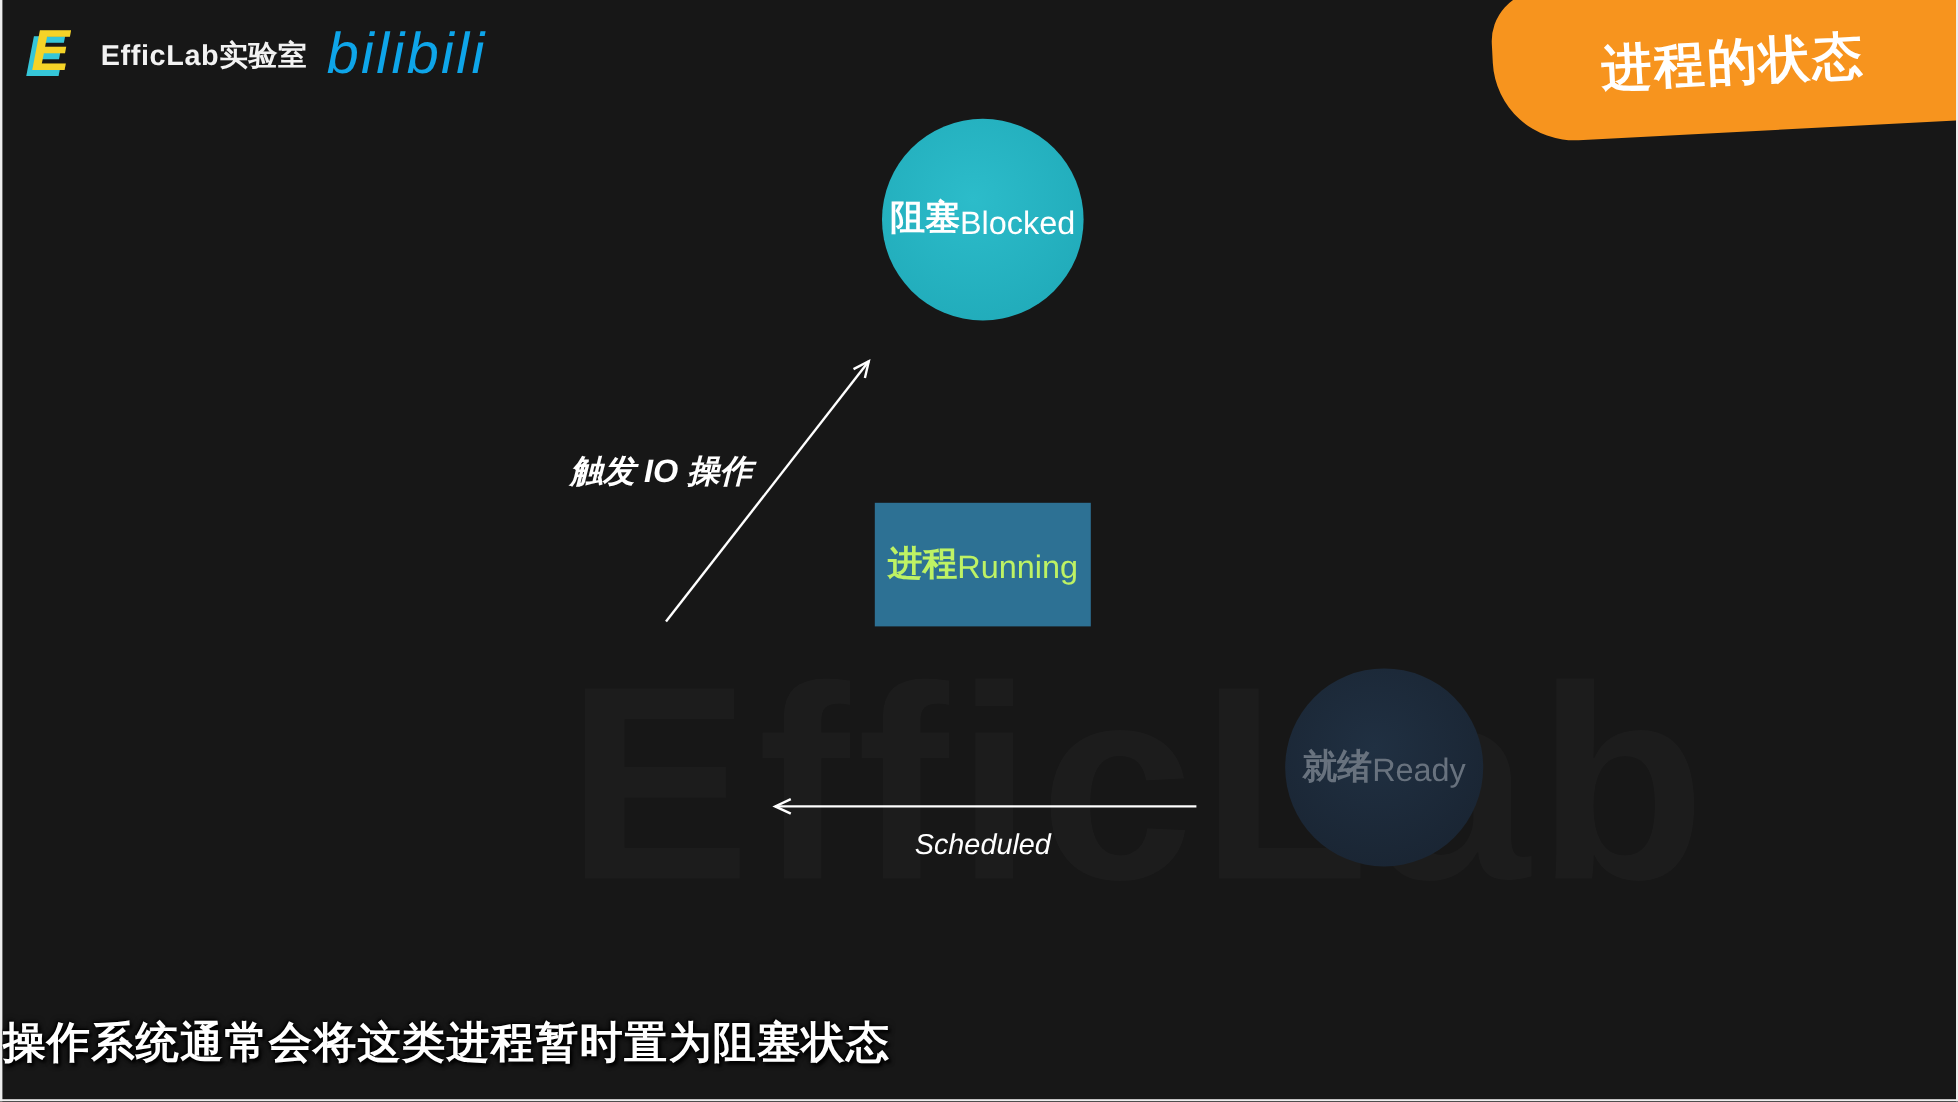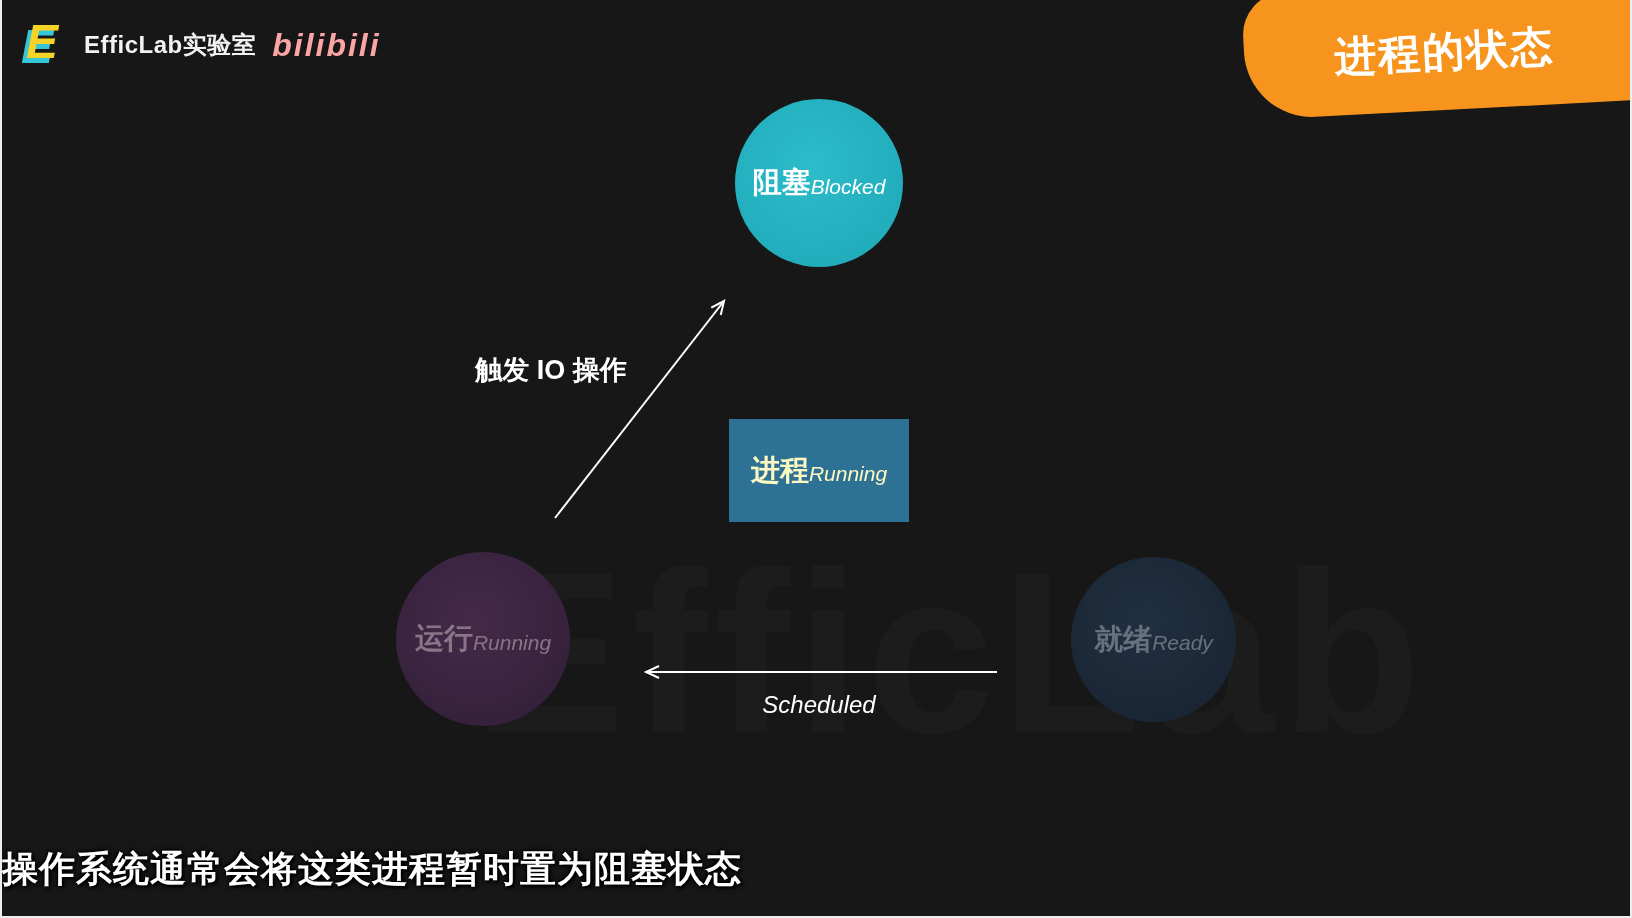--- a/index.html
+++ b/index.html
@@ -14,47 +14,47 @@
     position:absolute;left:470px;top:520px;z-index:0;
     font-size:230px;font-weight:bold;letter-spacing:6px;
     color:rgba(255,255,255,0.025);white-space:nowrap;user-select:none;
   }
   
   .logo-row{position:absolute;top:18px;left:22px;z-index:5;display:flex;align-items:center;gap:16px;}
   .e-icon{position:relative;width:44px;height:54px;flex:0 0 auto;}
   .e-icon .back{position:absolute;left:-3px;top:5px;font-size:48px;font-weight:bold;font-style:italic;color:#35c6d8;line-height:1;}
   .e-icon .front{position:absolute;left:2px;top:0;font-size:48px;font-weight:bold;font-style:italic;color:#f5d327;line-height:1;}
   .efficlab-label{font-size:24px;font-weight:bold;color:#f2f2f2;letter-spacing:0.5px;white-space:nowrap;}
-  .bilibili-logo{font-size:32px;font-weight:bold;font-style:italic;color:#fca5a5;letter-spacing:2px;white-space:nowrap;}
+  .bilibili-logo{font-size:48px;font-weight:normal;font-style:italic;color:#0ea5e9;letter-spacing:2px;white-space:nowrap;}
   
   .banner{
     position:absolute;top:-16px;right:-14px;z-index:5;
     width:400px;height:126px;background:#f7941e;
     border-radius:42px 0 0 68px;transform:rotate(-3deg);
     display:flex;align-items:center;justify-content:center;
   }
   .banner .badge-text{font-size:42px;font-weight:bold;color:#fff;letter-spacing:2px;padding-top:10px;}
   
   .node{
     position:absolute;z-index:3;display:flex;flex-direction:row;
     align-items:center;justify-content:center;text-align:center;
   }
   .node .zh{font-size:29px;font-weight:bold;line-height:1.15;}
-  .node .en{font-size:21px;font-style:italic;margin-top:7px;line-height:1.1;}
+  .node .en{font-size:27px;margin-top:7px;line-height:1.1;}
   .node-blocked{left:733px;top:99px;width:168px;height:168px;border-radius:50%;
     background:radial-gradient(circle at 45% 40%, #2cbcca, #1ea7b6);color:#fff;}
   .node-process{left:727px;top:419px;width:180px;height:103px;
-    background:#2d7194;color:#fef9c3;}
+    background:#2d7194;color:#bef264;}
   .node-running{left:394px;top:552px;width:174px;height:174px;border-radius:50%;
     background:radial-gradient(circle at 45% 40%, #452a49, #301e38);color:#8b7486;}
   .node-ready{left:1069px;top:557px;width:165px;height:165px;border-radius:50%;
     background:radial-gradient(circle at 45% 40%, #203042, #18222f);color:#68727e;}
   
   .edge-label{position:absolute;z-index:4;text-align:center;color:#fff;}
-  .edge-label .zh{font-size:27px;font-weight:bold;}
+  .edge-label .zh{font-size:27px;font-weight:bold;font-style:italic;margin-top:23px;}
   .edge-label .en{font-size:25px;font-style:italic;margin-top:6px;}
   .label-io{left:418px;top:352px;width:262px;}
   .label-sched{left:686px;top:686px;width:262px;}
   .label-sched .zh{font-size:24px;}
   .label-sched .en{font-size:24px;margin-top:5px;}
   
   .arrows{position:absolute;inset:0;z-index:2;pointer-events:none;}
   
   .subtitle{
     position:absolute;left:0;right:0;bottom:22px;z-index:6;text-align:left;
@@ -95,24 +95,20 @@
   <div class="node node-blocked">
     <span class="zh">阻塞</span>
     <span class="en">Blocked</span>
   </div>
 
   <div class="node node-process">
     <span class="zh">进程</span>
     <span class="en">Running</span>
   </div>
 
-  <div class="node node-running">
-    <span class="zh">运行</span>
-    <span class="en">Running</span>
-  </div>
 
   <div class="node node-ready">
     <span class="zh">就绪</span>
     <span class="en">Ready</span>
   </div>
 
   <div class="edge-label label-io">
     <div class="zh">触发 IO 操作</div>
   </div>
 

